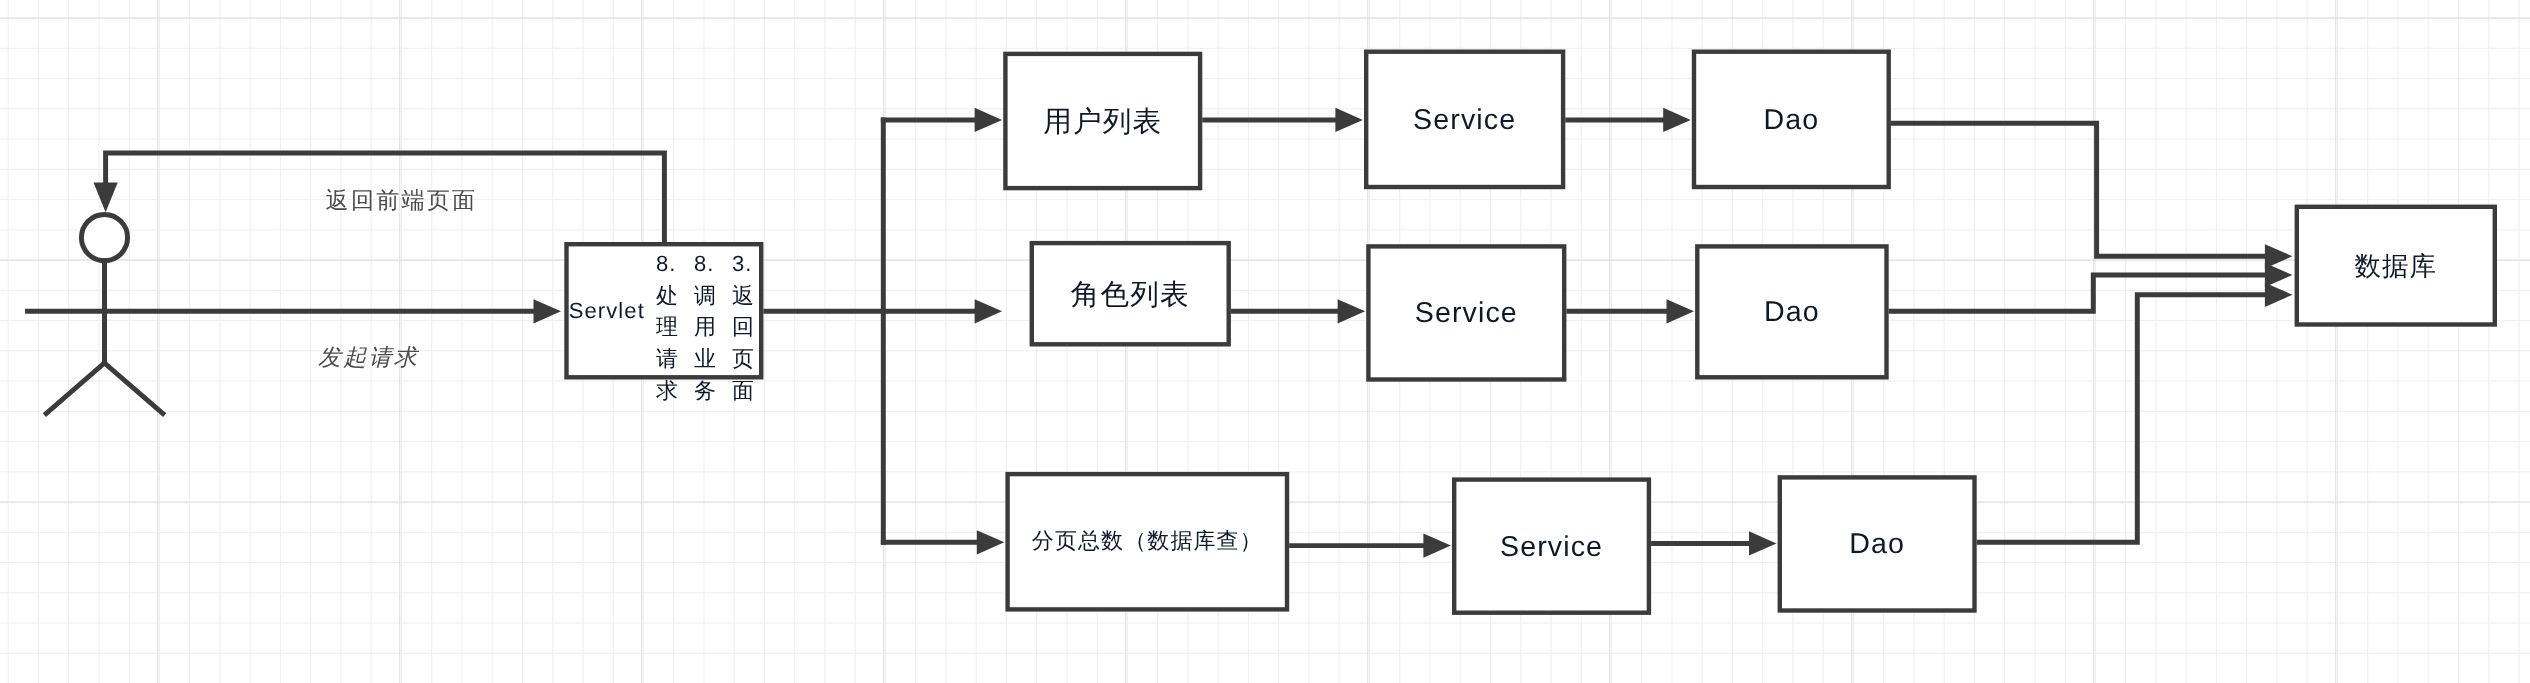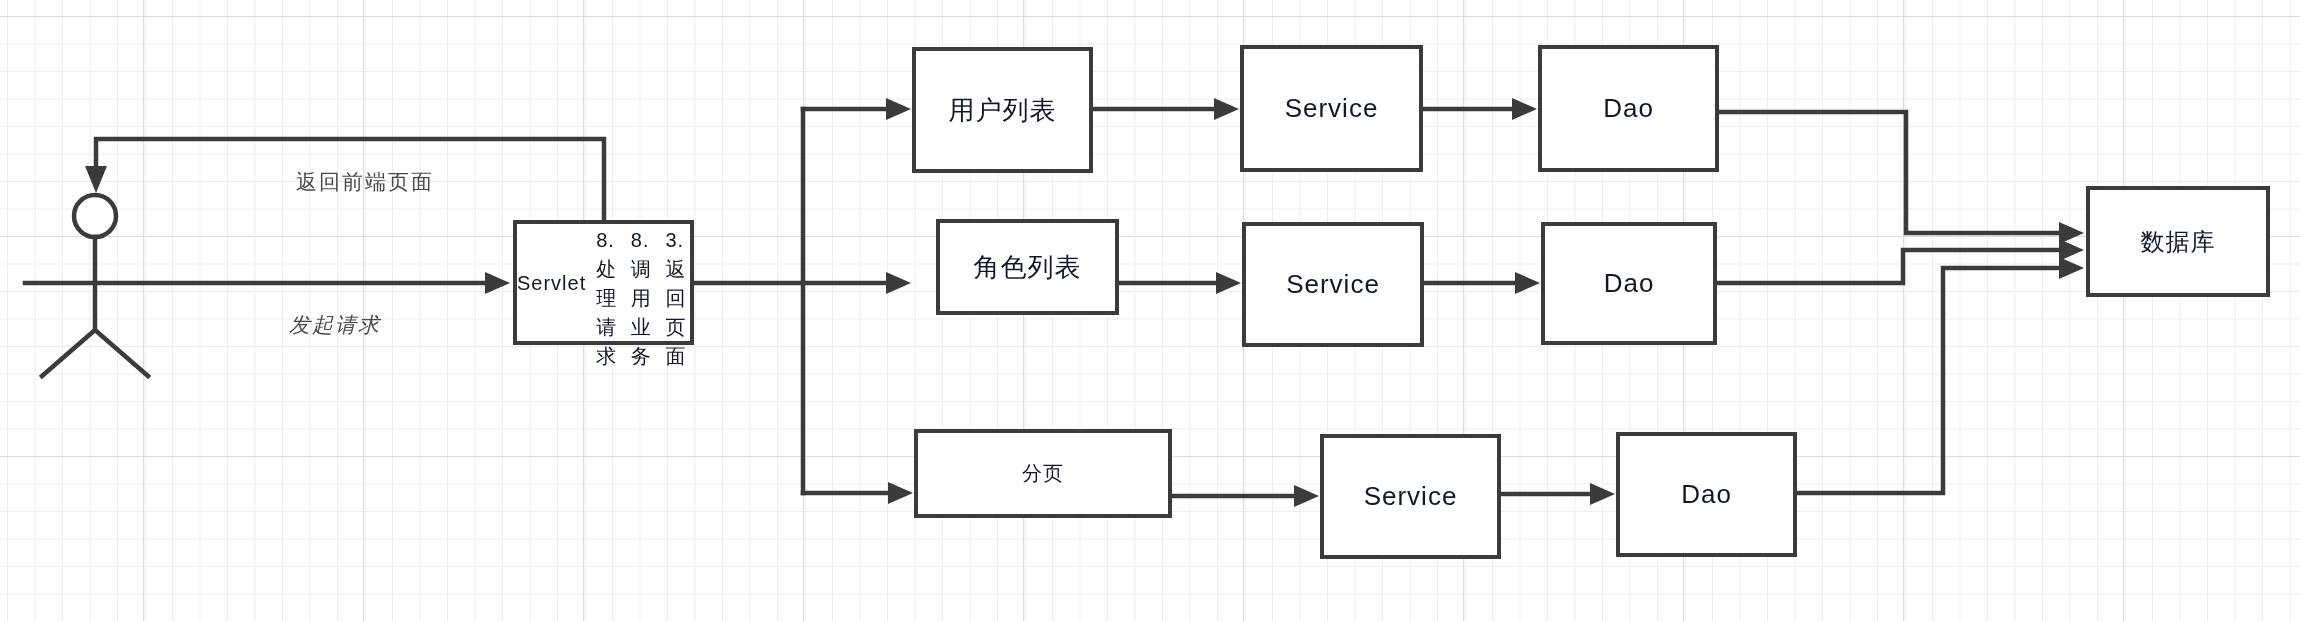--- a/index.html
+++ b/index.html
@@ -133,21 +133,22 @@
   </div>
 
   <div class="node" style="left:912px; top:47px; width:181px; height:126px;">用户列表</div>
   <div class="node" style="left:1240px; top:45px; width:183px; height:127px;">Service</div>
   <div class="node" style="left:1538px; top:45px; width:181px; height:127px;">Dao</div>
 
   <div class="node" style="left:936px; top:219px; width:183px; height:96px;">角色列表</div>
   <div class="node" style="left:1242px; top:222px; width:182px; height:125px;">Service</div>
   <div class="node" style="left:1541px; top:222px; width:176px; height:123px;">Dao</div>
 
-  <div class="node multiline" style="left:914px; top:429px; width:258px; height:89px;">
+  <div class="node multiline" style="left:914px; top:429px; width:258px; height:127px;">
     <div>分页</div>
+    <div>总数（数据库查）</div>
   </div>
   <div class="node" style="left:1320px; top:434px; width:181px; height:125px;">Service</div>
   <div class="node" style="left:1616px; top:432px; width:181px; height:125px;">Dao</div>
 
   <div class="node" style="left:2086px; top:186px; width:184px; height:111px; font-size:24px;">数据库</div>
 
 </div>
 
 </body></html>

